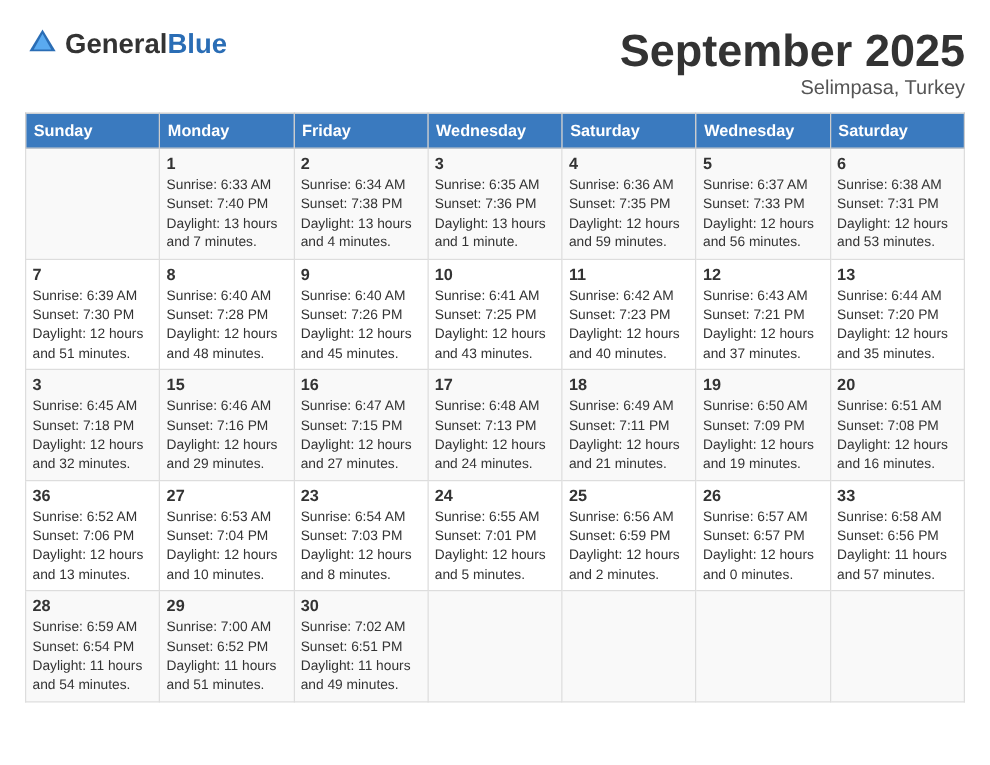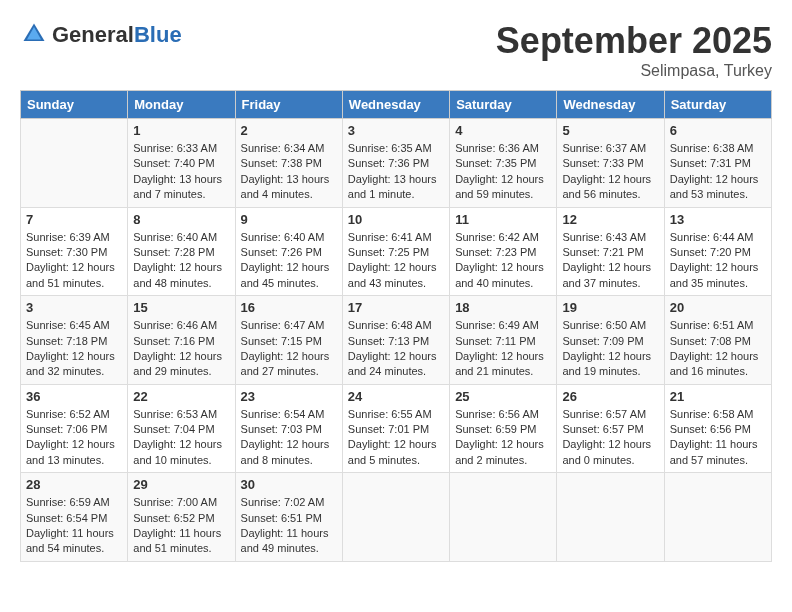--- a/index.html
+++ b/index.html
@@ -205,41 +205,41 @@
           <span class="day-number">20</span>
           <div class="day-info">Sunrise: 6:51 AM<br>Sunset: 7:08 PM<br>Daylight: 12 hours<br>and 16 minutes.</div>
         </td>
       </tr>
       <tr>
         <td>
           <span class="day-number">36</span>
           <div class="day-info">Sunrise: 6:52 AM<br>Sunset: 7:06 PM<br>Daylight: 12 hours<br>and 13 minutes.</div>
         </td>
         <td>
-          <span class="day-number">22</span>
+          <span class="day-number">27</span>
           <div class="day-info">Sunrise: 6:53 AM<br>Sunset: 7:04 PM<br>Daylight: 12 hours<br>and 10 minutes.</div>
         </td>
         <td>
           <span class="day-number">23</span>
           <div class="day-info">Sunrise: 6:54 AM<br>Sunset: 7:03 PM<br>Daylight: 12 hours<br>and 8 minutes.</div>
         </td>
         <td>
           <span class="day-number">24</span>
           <div class="day-info">Sunrise: 6:55 AM<br>Sunset: 7:01 PM<br>Daylight: 12 hours<br>and 5 minutes.</div>
         </td>
         <td>
           <span class="day-number">25</span>
           <div class="day-info">Sunrise: 6:56 AM<br>Sunset: 6:59 PM<br>Daylight: 12 hours<br>and 2 minutes.</div>
         </td>
         <td>
           <span class="day-number">26</span>
           <div class="day-info">Sunrise: 6:57 AM<br>Sunset: 6:57 PM<br>Daylight: 12 hours<br>and 0 minutes.</div>
         </td>
         <td>
-          <span class="day-number">21</span>
+          <span class="day-number">33</span>
           <div class="day-info">Sunrise: 6:58 AM<br>Sunset: 6:56 PM<br>Daylight: 11 hours<br>and 57 minutes.</div>
         </td>
       </tr>
       <tr>
         <td>
           <span class="day-number">28</span>
           <div class="day-info">Sunrise: 6:59 AM<br>Sunset: 6:54 PM<br>Daylight: 11 hours<br>and 54 minutes.</div>
         </td>
         <td>
           <span class="day-number">29</span>

